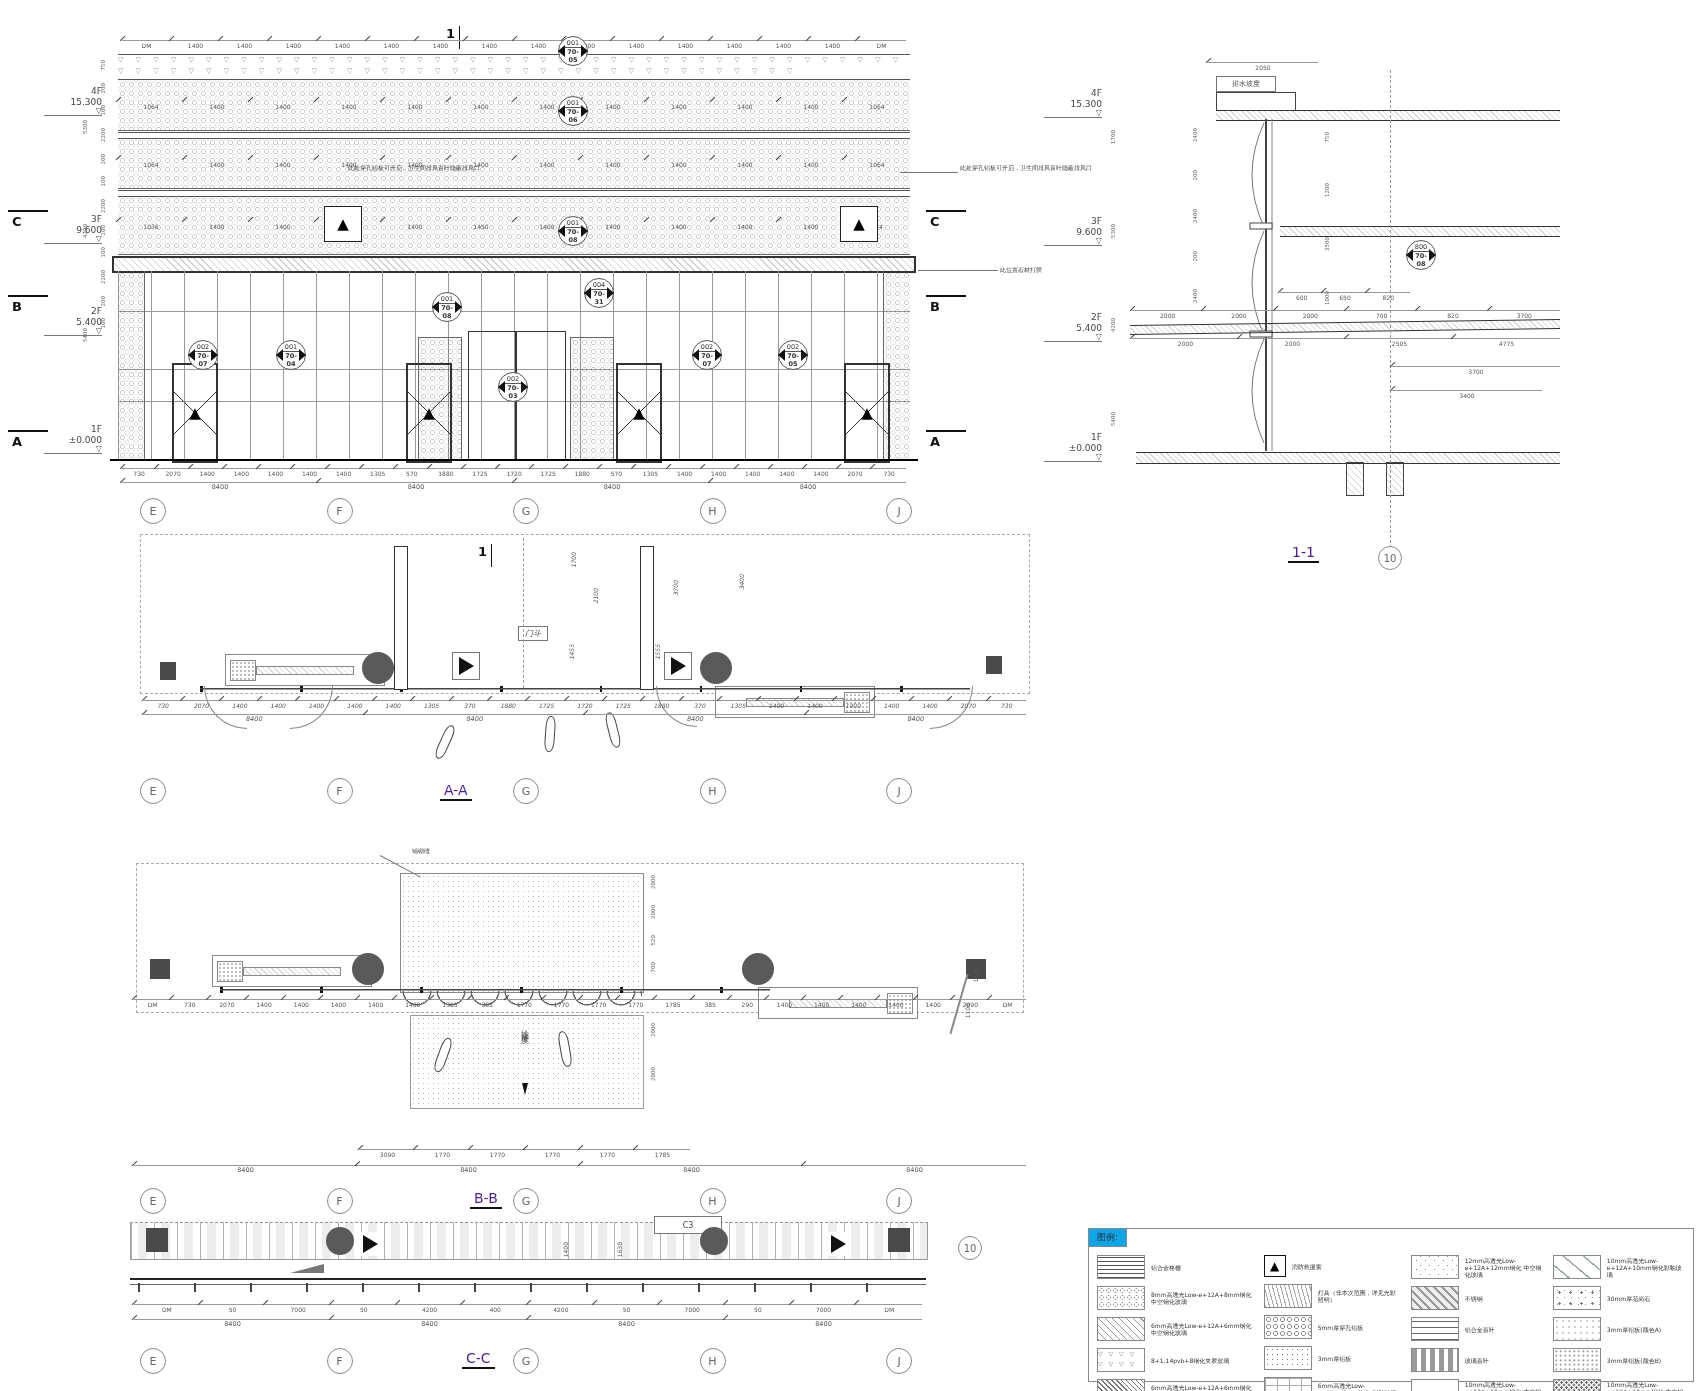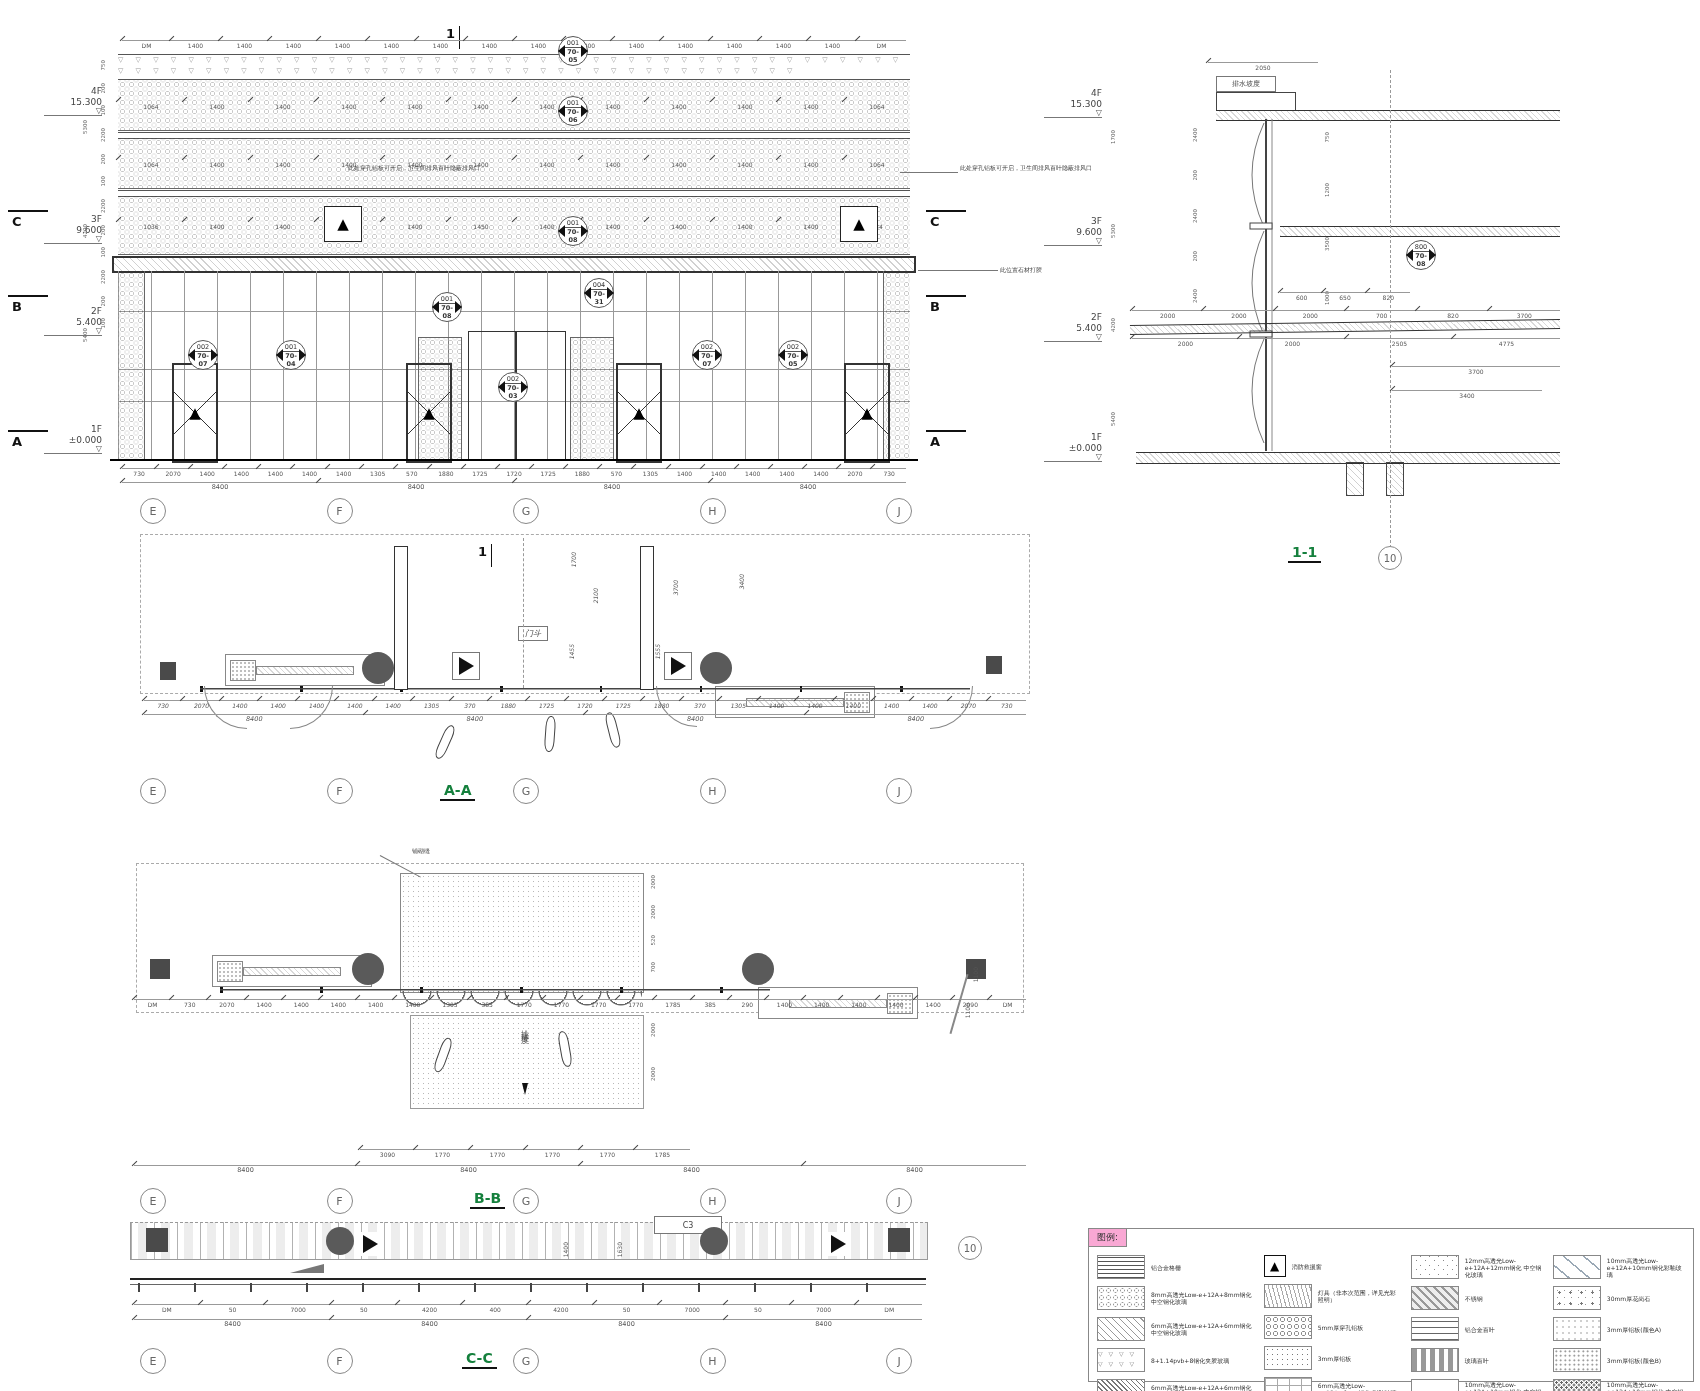--- a/index.html
+++ b/index.html
@@ -18,21 +18,21 @@
   .bubble{width:24px;height:24px;border:1px solid #888;border-radius:50%;background:#fff;
           display:flex;align-items:center;justify-content:center;font-size:11px;color:#666;}
   .bubble.small{width:22px;height:22px;font-size:10px;text-align:center;}
   
   .lvl{text-align:right;font-size:9px;color:#444;line-height:11px;width:58px;}
   .lvl .lvl-sym{display:block;color:#555;font-size:8px;line-height:6px;}
   .lvl::after{content:"";display:block;border-top:1px solid #777;margin-top:1px;}
   
   .secmk{width:36px;border-top:2px solid #111;font-size:13px;font-weight:bold;color:#111;padding:2px 0 0 4px;}
   
-  .viewtitle{font-size:14px;font-weight:bold;color:#15803d;border-bottom:2px solid #111;padding:0 4px 1px;}
+  .viewtitle{font-size:14px;font-weight:normal;color:#4c1d95;border-bottom:2px solid #111;padding:0 4px 1px;}
   .cutmark{font-size:13px;font-weight:bold;color:#111;border-right:1.5px solid #111;padding:0 4px 8px 0;}
   
   .callout{width:28px;height:28px;border:1px solid #555;border-radius:50%;background:#fff;z-index:5;
            display:flex;flex-direction:column;align-items:center;justify-content:center;font-size:6.5px;color:#333;line-height:8px;}
   .callout .co-num{border-bottom:1px solid #555;width:70%;text-align:center;}
   .callout .co-sheet{width:70%;text-align:center;font-weight:bold;}
   .callout::before{content:"";position:absolute;left:-7px;top:8px;border:6px solid transparent;border-right:7px solid #111;}
   .callout::after{content:"";position:absolute;right:-7px;bottom:8px;border:6px solid transparent;border-left:7px solid #111;}
   
   .p-stone{background-image:
@@ -86,21 +86,21 @@
   .rail{border-top:2px solid #222;border-bottom:1px solid #666;height:4px;}
   .hangers{height:9px;background:repeating-linear-gradient(90deg,#444 0 1.5px,transparent 1.5px 56px);}
   .slope-tri{width:0;height:0;border-bottom:9px solid #777;border-left:34px solid transparent;}
   .labelbox{border:1px solid #777;background:#fff;font-size:8px;color:#444;display:flex;align-items:center;justify-content:center;}
   
   .slab{border-top:1.5px solid #333;border-bottom:1.5px solid #333;
         background:repeating-linear-gradient(45deg,rgba(0,0,0,.15) 0 1px,transparent 1px 4px);}
   .dashline-v{border-left:1px dashed #999;}
   
   #legend{border:1px solid #888;background:#fff;}
-  .legtab{border:1px solid #888;background:#f9a8d4;font-size:9px;padding:2px 8px;color:#333;}
+  .legtab{border:1px solid #888;background:#0ea5e9;font-size:9px;padding:2px 8px;color:#333;}
   .legcols{display:flex;gap:10px;padding:26px 8px 6px 8px;}
   .legcol{display:flex;flex-direction:column;gap:7px;}
   .legrow{display:flex;align-items:center;gap:6px;}
   .legrow .leglabel{font-size:6px;color:#333;line-height:7px;max-width:108px;}
   [data-pattern]{width:46px;height:22px;border:1px solid #888;flex:none;background-color:#fff;overflow:hidden;}
   [data-pattern="hlines"]{background-image:repeating-linear-gradient(0deg,#555 0 1px,transparent 1px 4px);}
   [data-pattern="stone"]{background-image:radial-gradient(circle,transparent 1.4px,#999 1.6px 2.1px,transparent 2.3px);background-size:7px 7px;}
   [data-pattern="hatch"]{background-image:repeating-linear-gradient(45deg,#999 0 1px,transparent 1px 5px);}
   [data-pattern="tri"]{color:#888;font-size:6px;line-height:10px;letter-spacing:2px;}
   [data-pattern="tri"]::before{content:"▽ ▽ ▽ ▽ ▽ ▽ ▽ ▽ ▽ ▽ ▽ ▽ ▽ ▽";}

